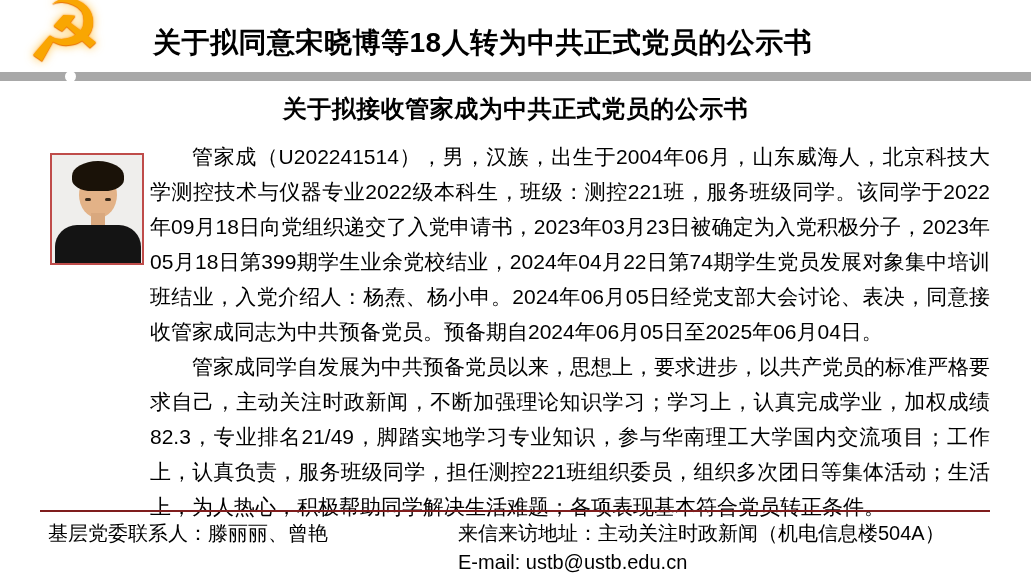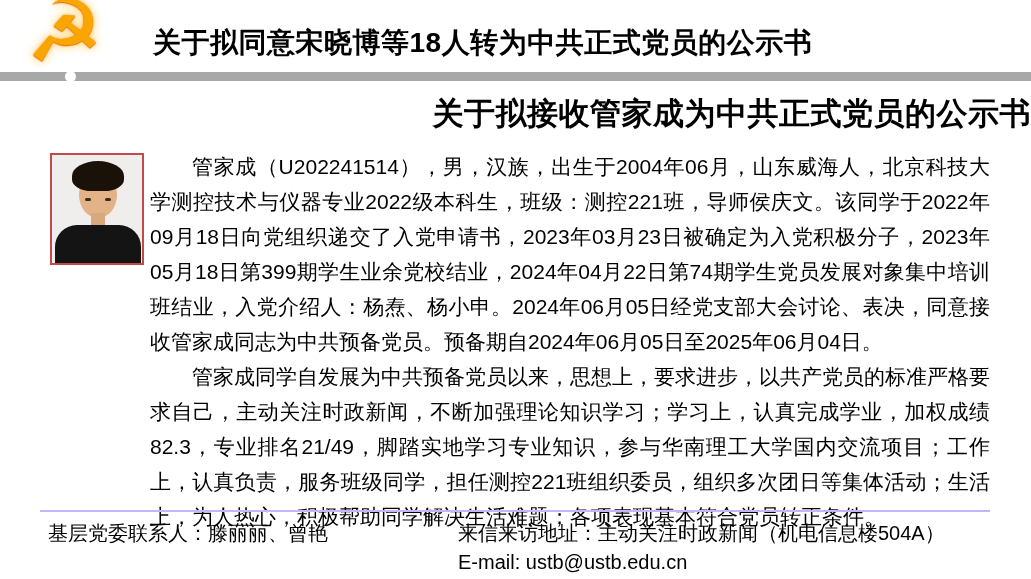--- a/index.html
+++ b/index.html
@@ -54,22 +54,22 @@
     top: -1px;
     width: 11px;
     height: 11px;
     border-radius: 50%;
     background: #ffffff;
   }
 
   
   .notice-title {
     margin-top: 12px;
-    text-align: right;
-    font-size: 31px;
+    text-align: center;
+    font-size: 24px;
     font-weight: 700;
     letter-spacing: 0.5px;
   }
   .body-text {
     margin: 14px 41px 0 150px;
   }
   .para {
     font-size: 21px;
     line-height: 35px;
     text-align: justify;
@@ -133,21 +133,21 @@
     background: #141414;
     border-radius: 22px 22px 0 0;
   }
 
   
   .footer {
     position: absolute;
     left: 40px;
     right: 41px;
     top: 510px;
-    border-top: 2px solid #c4b5fd;
+    border-top: 2px solid #7f1d1d;
     padding-top: 7px;
     display: flex;
   }
   .footer-col { font-size: 20px; line-height: 29px; }
   .footer-col.left { width: 418px; padding-left: 8px; }
   .footer-col.right { flex: 1; }
 </style>
 </head>
 <body>
 
@@ -168,21 +168,21 @@
     <div class="photo">
       <div class="person-face"></div>
       <div class="person-hair"></div>
       <div class="person-eye left"></div>
       <div class="person-eye right"></div>
       <div class="person-neck"></div>
       <div class="person-shirt"></div>
     </div>
 
     <div class="body-text">
-      <p class="para">管家成（U202241514），男，汉族，出生于2004年06月，山东威海人，北京科技大学测控技术与仪器专业2022级本科生，班级：测控221班，导师侯庆文。该同学于2022年09月18日向党组织递交了入党申请书，2023年03月23日被确定为入党积极分子，2023年05月18日第399期学生业余党校结业，2024年04月22日第74期学生党员发展对象集中培训班结业，入党介绍人：杨焘、杨小申。2024年06月05日经党支部大会讨论、表决，同意接收管家成同志为中共预备党员。预备期自2024年06月05日至2025年06月04日。</p>
+      <p class="para">管家成（U202241514），男，汉族，出生于2004年06月，山东威海人，北京科技大学测控技术与仪器专业2022级本科生，班级：测控221班，服务班级同学。该同学于2022年09月18日向党组织递交了入党申请书，2023年03月23日被确定为入党积极分子，2023年05月18日第399期学生业余党校结业，2024年04月22日第74期学生党员发展对象集中培训班结业，入党介绍人：杨焘、杨小申。2024年06月05日经党支部大会讨论、表决，同意接收管家成同志为中共预备党员。预备期自2024年06月05日至2025年06月04日。</p>
       <p class="para">管家成同学自发展为中共预备党员以来，思想上，要求进步，以共产党员的标准严格要求自己，主动关注时政新闻，不断加强理论知识学习；学习上，认真完成学业，加权成绩82.3，专业排名21/49，脚踏实地学习专业知识，参与华南理工大学国内交流项目；工作上，认真负责，服务班级同学，担任测控221班组织委员，组织多次团日等集体活动；生活上，为人热心，积极帮助同学解决生活难题；各项表现基本符合党员转正条件。</p>
     </div>
   </main>
 
   <footer class="footer">
     <div class="footer-col left">
       <div>基层党委联系人：滕丽丽、曾艳</div>
     </div>
     <div class="footer-col right">
       <div>来信来访地址：主动关注时政新闻（机电信息楼504A）</div>

